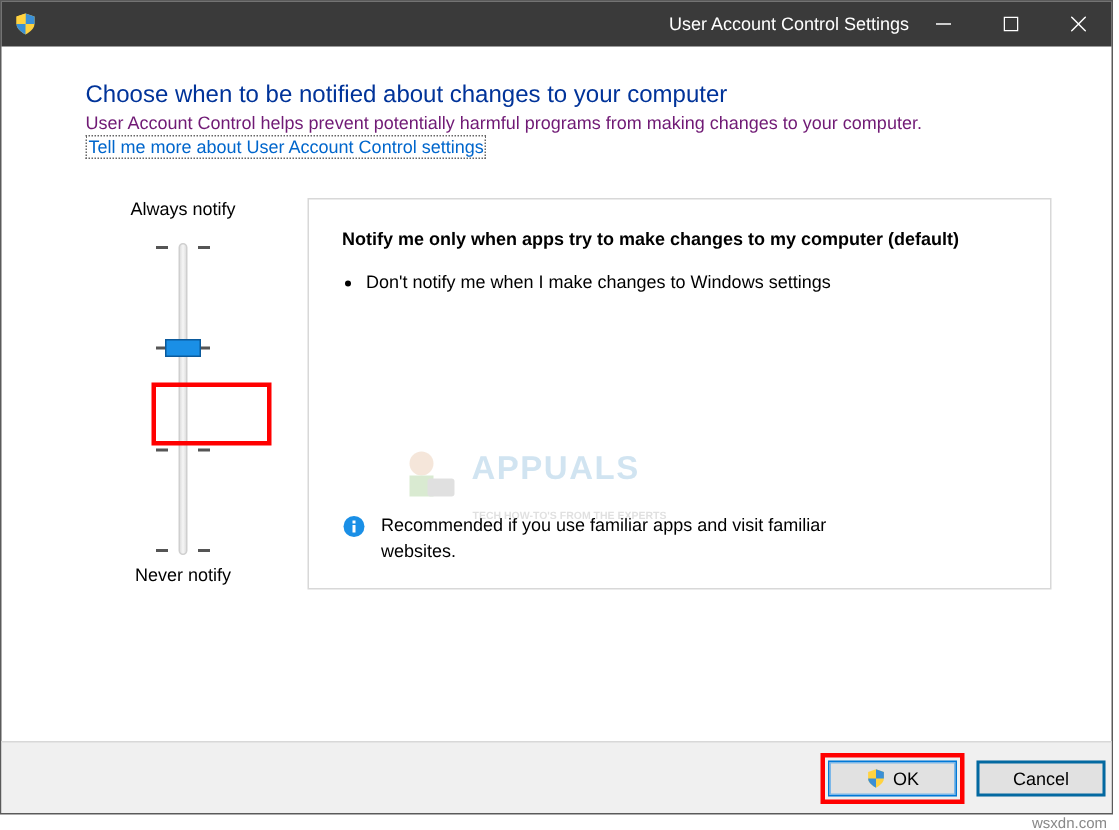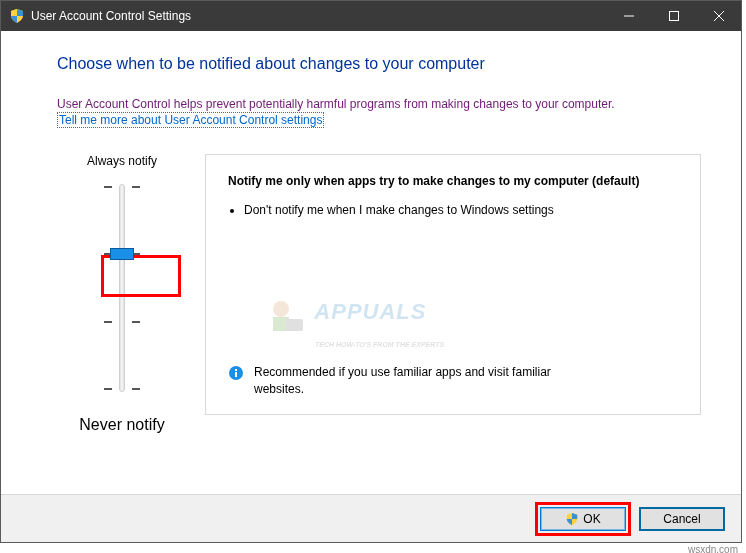--- a/index.html
+++ b/index.html
@@ -26,41 +26,42 @@
       display: flex;
       align-items: center;
       padding-left: 8px;
     }
     .titlebar .shield {
       width: 16px; height: 16px; margin-right: 6px;
     }
     .titlebar .title {
       flex: 1;
       font-size: 12px;
+      text-align: right;
     }
     .titlebar .btns {
       display: flex;
     }
     .titlebar .btn {
       width: 45px; height: 30px;
       display: flex; align-items: center; justify-content: center;
       color: #fff;
       font-family: "Segoe UI", sans-serif;
     }
     .content {
       flex: 1;
       padding: 24px 40px 10px 56px;
       overflow: hidden;
       position: relative;
     }
     .heading {
       color: #003399;
       font-size: 16px;
       font-weight: 400;
-      margin-bottom: 24px;
+      margin-bottom: 2px;
     }
     .subtext {
       font-size: 12px;
       color: #701a75;
       margin-bottom: 1px;
     }
     .link {
       color: #0066cc;
       font-size: 12px;
       border: 1px dotted #666;
@@ -171,31 +172,30 @@
     }
     .watermark {
       position: absolute;
       left: 250px; top: 260px;
       opacity: 0.25;
       font-size: 12px;
       color: #5aa0c8;
       pointer-events: none;
       font-family: Arial, sans-serif;
       font-weight: bold;
-      font-style: italic;
     }
     .watermark .brand { font-size: 22px; letter-spacing: 1px; color:#4a96c8;}
     .footer-bar {
       height: 48px;
       border-top: 1px solid #d8d8d8;
       background: #f0f0f0;
       display: flex;
       align-items: center;
       justify-content: flex-end;
-      padding-right: 16px;
+      padding-right: 4px;
       gap: 8px;
     }
     .dlg-btn {
       min-width: 86px;
       height: 24px;
       background: #e1e1e1;
       border: 2px solid #0369a1;
       font-size: 12px;
       display: inline-flex;
       align-items: center;
@@ -206,22 +206,22 @@
     .dlg-btn.default {
       border: 1px solid #0078d7;
       box-shadow: inset 0 0 0 1px #7cb7e8;
     }
     .ok-wrap {
       border: 3px solid red;
       padding: 2px;
       display: inline-flex;
     }
     .never-label {
-      font-size: 16px;
-      margin-top: 18px;
+      font-size: 12px;
+      margin-top: 0;
     }
     .footnote {
       position: absolute;
       right: 8px;
       bottom: -2px;
       font-size: 10px;
       color: #888;
     }
   </style>
 </head>

